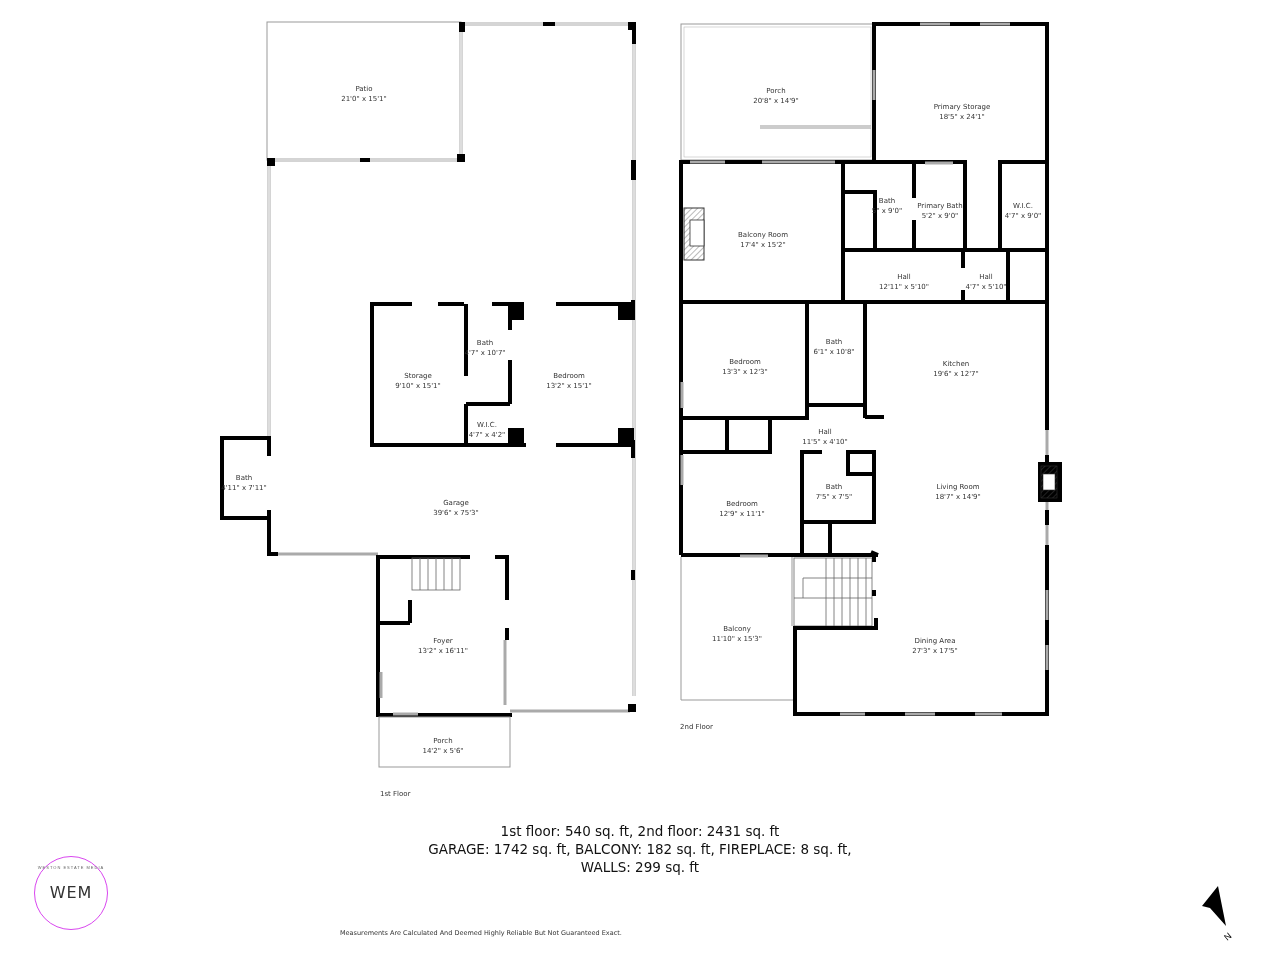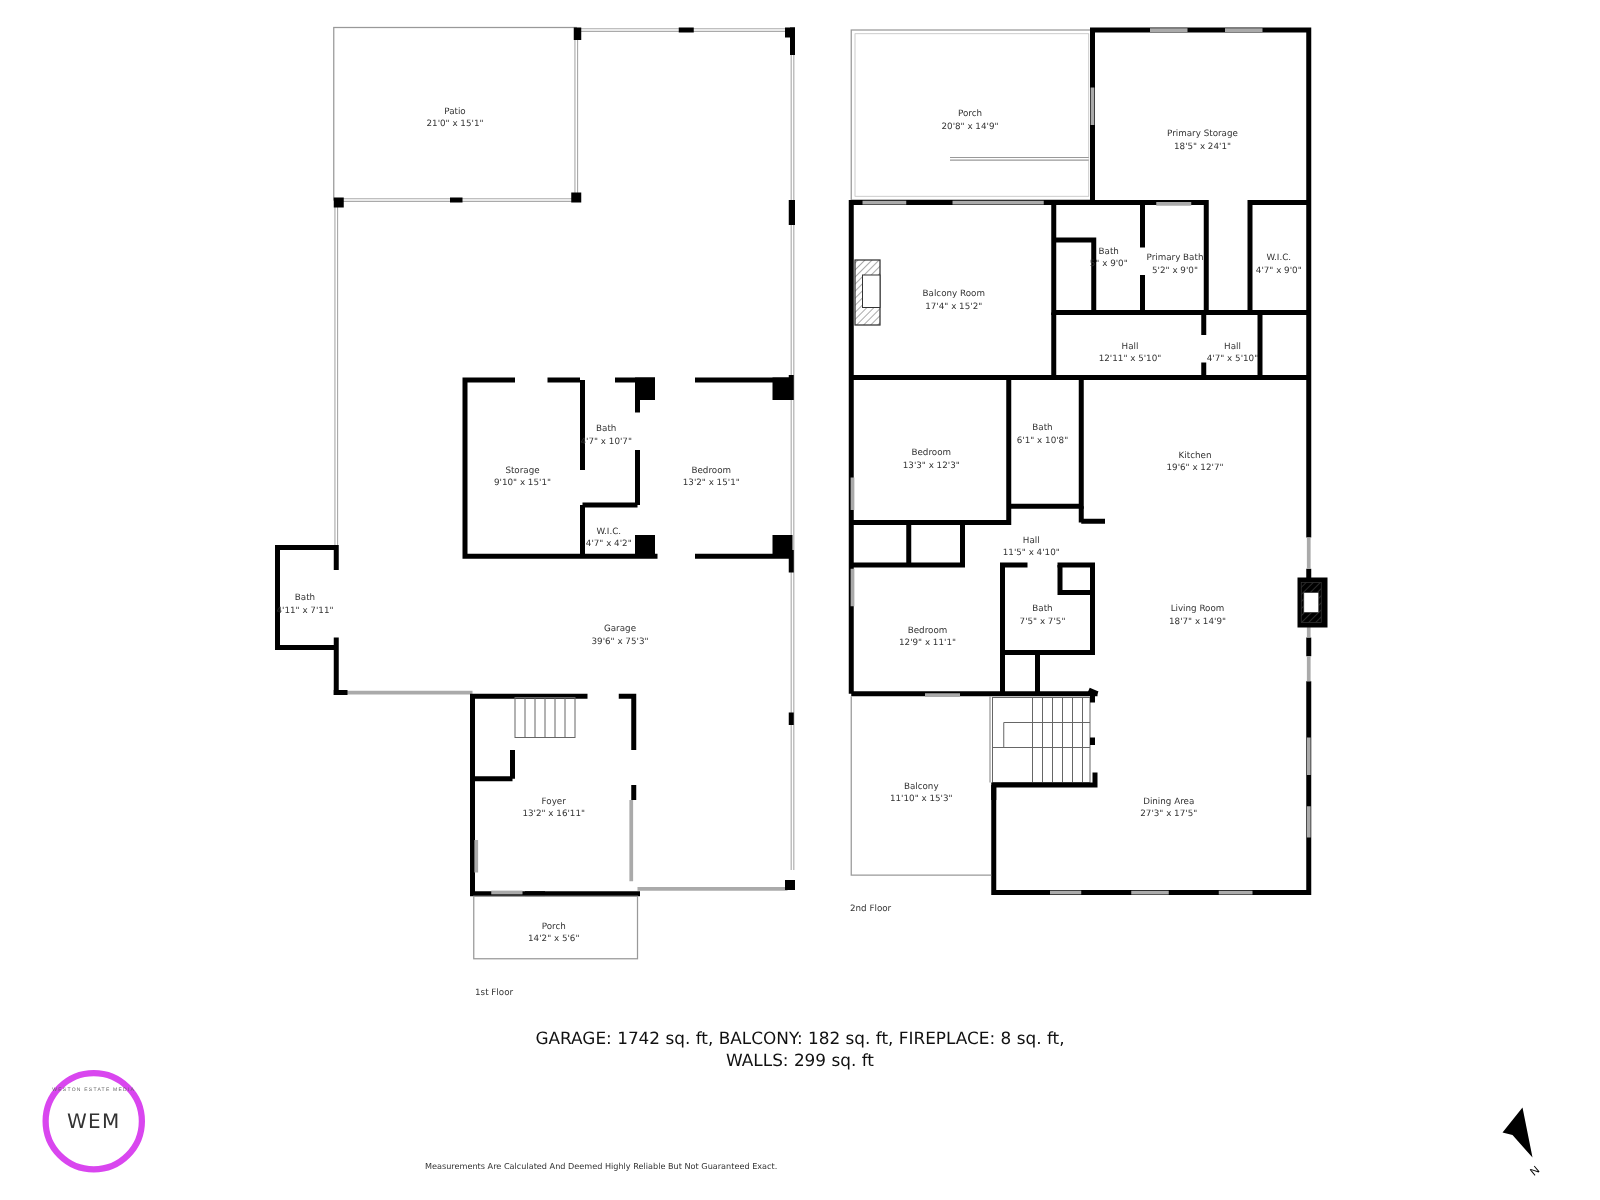--- a/index.html
+++ b/index.html
@@ -5,21 +5,21 @@
   html, body { margin:0; padding:0; background:#ffffff; }
   body { width:1280px; height:960px; position:relative; overflow:hidden; font-family:"Liberation Sans", sans-serif; color:#222; }
   #plan { position:absolute; left:0; top:0; width:1280px; height:960px; }
   .room-label { position:absolute; transform:translate(-50%,-50%); text-align:center; font-size:7px; line-height:10px; color:#333; white-space:nowrap; font-family:"DejaVu Sans", sans-serif; }
   .room-label .dim { display:block; }
   .floor-label { position:absolute; font-size:7px; color:#333; font-family:"DejaVu Sans", sans-serif; }
   .summary { position:absolute; left:340px; top:822px; width:600px; text-align:center; font-family:"DejaVu Sans", sans-serif; color:#111; }
   .summary .total { font-weight:bold; font-size:14px; line-height:18px; }
   .summary .line { font-size:13.5px; line-height:18px; }
   .disclaimer { position:absolute; left:340px; top:929px; width:600px; text-align:left; font-size:6.5px; color:#333; font-family:"DejaVu Sans", sans-serif; }
-  .logo { position:absolute; left:34px; top:856px; width:72px; height:72px; border-radius:50%; border:5px solid #d946ef; }
+  .logo { position:absolute; left:34px; top:856px; width:72px; height:72px; border-radius:50%; border:1px solid #d946ef; }
   .logo .mark { position:absolute; left:0; right:0; top:26px; text-align:center; font-size:16px; letter-spacing:1px; color:#333; font-family:"DejaVu Sans", sans-serif; }
   .logo .ring { position:absolute; left:0; right:0; top:8px; text-align:center; font-size:4px; letter-spacing:1px; color:#666; }
   .compass { position:absolute; left:1196px; top:884px; width:40px; height:60px; }
 </style>
 </head>
 <body>
 
 <svg id="plan" viewBox="0 0 1280 960" xmlns="http://www.w3.org/2000/svg">
   <defs>
     <pattern id="hatch" width="4" height="4" patternUnits="userSpaceOnUse" patternTransform="rotate(45)">
@@ -222,21 +222,21 @@
   </g>
 </svg>
 
 <div>
   <div class="room-label" style="left:364px;top:94px"><span>Patio</span><span class="dim">21'0" x 15'1"</span></div>
   <div class="room-label" style="left:418px;top:381px"><span>Storage</span><span class="dim">9'10" x 15'1"</span></div>
   <div class="room-label" style="left:485px;top:348px"><span>Bath</span><span class="dim">4'7" x 10'7"</span></div>
   <div class="room-label" style="left:569px;top:381px"><span>Bedroom</span><span class="dim">13'2" x 15'1"</span></div>
   <div class="room-label" style="left:487px;top:430px"><span>W.I.C.</span><span class="dim">4'7" x 4'2"</span></div>
   <div class="room-label" style="left:244px;top:483px"><span>Bath</span><span class="dim">4'11" x 7'11"</span></div>
-  <div class="room-label" style="left:496px;top:508px"><span>Garage</span><span class="dim">39'6" x 75'3"</span></div>
+  <div class="room-label" style="left:456px;top:508px"><span>Garage</span><span class="dim">39'6" x 75'3"</span></div>
   <div class="room-label" style="left:443px;top:646px"><span>Foyer</span><span class="dim">13'2" x 16'11"</span></div>
   <div class="room-label" style="left:443px;top:746px"><span>Porch</span><span class="dim">14'2" x 5'6"</span></div>
 </div>
 
 <div>
   <div class="room-label" style="left:776px;top:96px"><span>Porch</span><span class="dim">20'8" x 14'9"</span></div>
   <div class="room-label" style="left:962px;top:112px"><span>Primary Storage</span><span class="dim">18'5" x 24'1"</span></div>
   <div class="room-label" style="left:887px;top:206px"><span>Bath</span><span class="dim">5" x 9'0"</span></div>
   <div class="room-label" style="left:940px;top:211px"><span>Primary Bath</span><span class="dim">5'2" x 9'0"</span></div>
   <div class="room-label" style="left:1023px;top:211px"><span>W.I.C.</span><span class="dim">4'7" x 9'0"</span></div>
@@ -251,20 +251,21 @@
   <div class="room-label" style="left:742px;top:509px"><span>Bedroom</span><span class="dim">12'9" x 11'1"</span></div>
   <div class="room-label" style="left:958px;top:492px"><span>Living Room</span><span class="dim">18'7" x 14'9"</span></div>
   <div class="room-label" style="left:737px;top:634px"><span>Balcony</span><span class="dim">11'10" x 15'3"</span></div>
   <div class="room-label" style="left:935px;top:646px"><span>Dining Area</span><span class="dim">27'3" x 17'5"</span></div>
 </div>
 
 <div class="floor-label" style="left:380px;top:790px">1st Floor</div>
 <div class="floor-label" style="left:680px;top:723px">2nd Floor</div>
 
 <div class="summary">
+  <div class="line">1st floor: 540 sq. ft, 2nd floor: 2431 sq. ft</div>
   <div class="line">GARAGE: 1742 sq. ft, BALCONY: 182 sq. ft, FIREPLACE: 8 sq. ft,</div>
   <div class="line">WALLS: 299 sq. ft</div>
 </div>
 
 <div class="disclaimer">Measurements Are Calculated And Deemed Highly Reliable But Not Guaranteed Exact.</div>
 
 <div class="logo">
   <div class="ring">WESTON ESTATE MEDIA</div>
   <div class="mark">WEM</div>
 </div>

